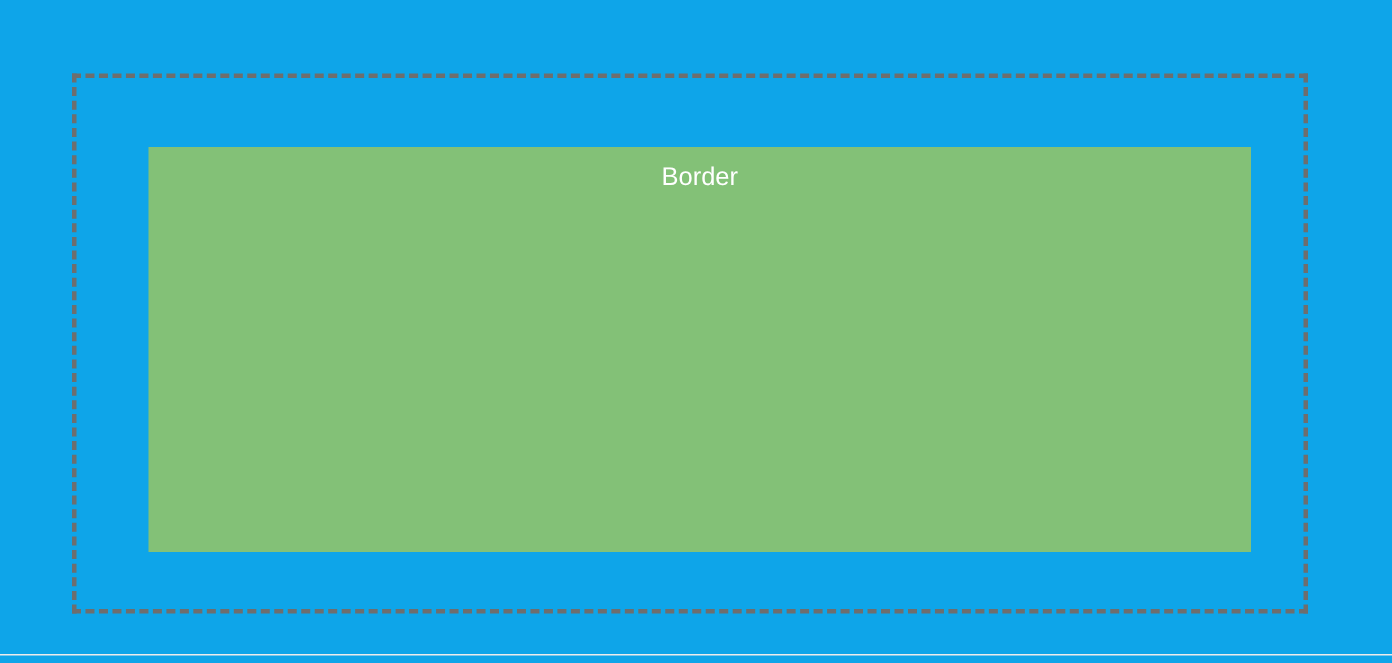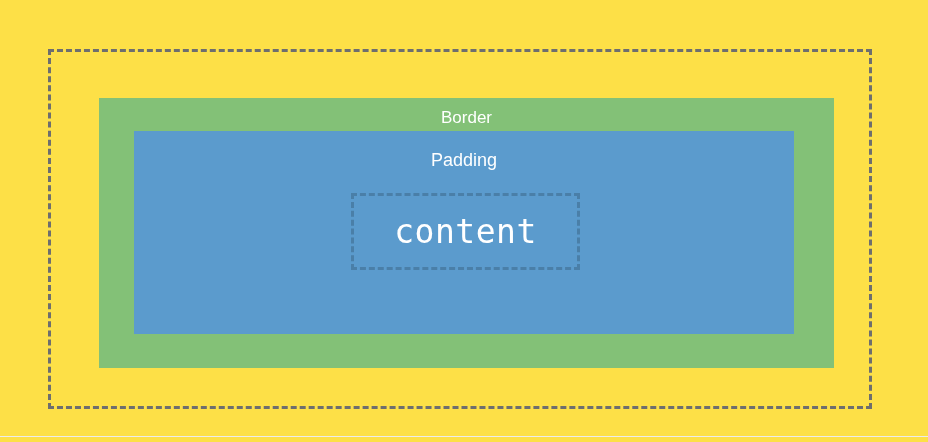--- a/index.html
+++ b/index.html
@@ -9,21 +9,21 @@
     background: #ffffff;
   }
   body {
     font-family: "Liberation Sans", sans-serif;
   }
 
   #canvas {
     position: relative;
     width: 928px;
     height: 442px;
-    background: #fde047;
+    background: #0ea5e9;
     overflow: hidden;
   }
 
   
   .margin-box {
     position: absolute;
     left: 48px;
     top: 49px;
     width: 824px;
     height: 360px;
@@ -124,27 +124,18 @@
 <div id="canvas">
 
   <div class="margin-box">
 
     <div class="label label-margin">Margin</div>
 
     <div class="border-box">
 
       <div class="label label-border">Border</div>
 
-      <div class="padding-box">
-
-        <div class="label label-padding">Padding</div>
-
-        <div class="content-box">
-          <span class="label-content">content</span>
-        </div>
-
-      </div>
     </div>
   </div>
 
   <div class="bottom-rule"></div>
 
 </div>
 
 </body></html>

